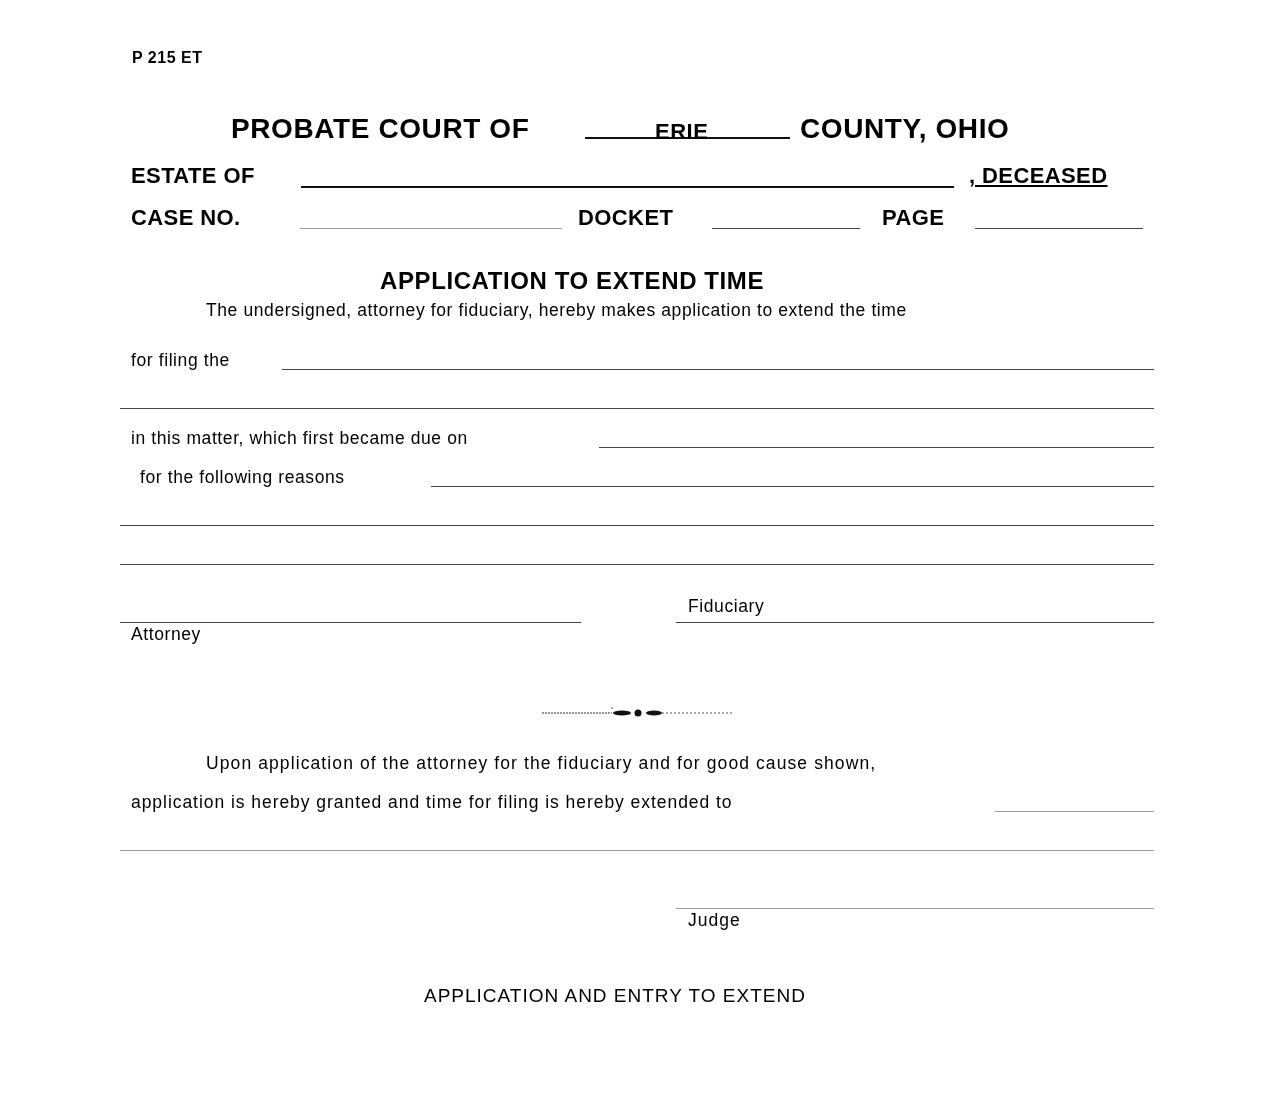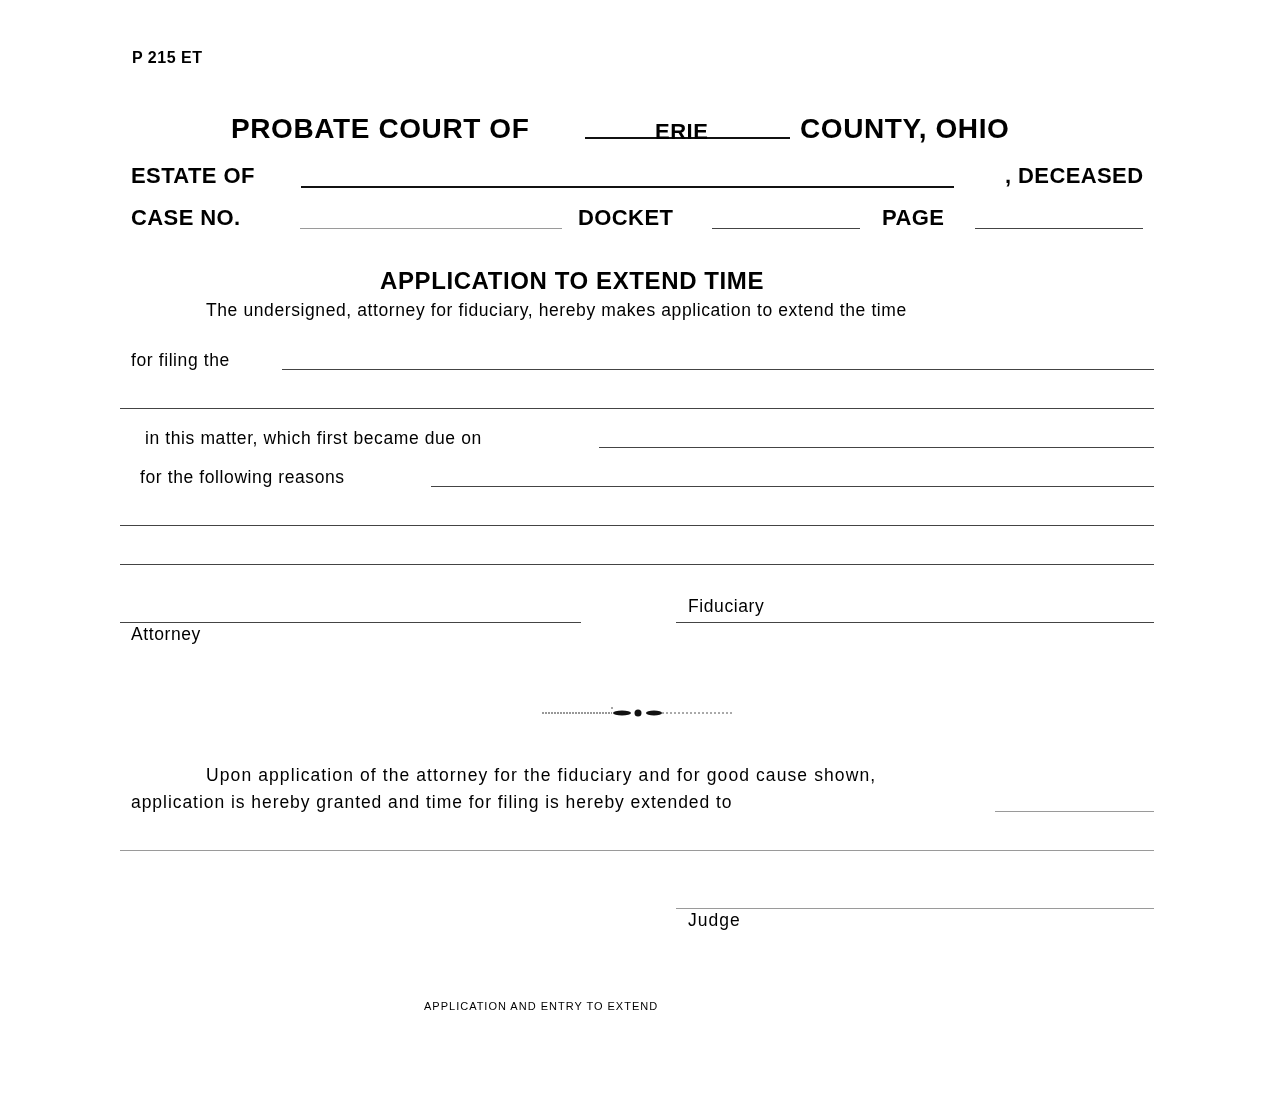--- a/index.html
+++ b/index.html
@@ -7,38 +7,38 @@
     .abs { position: absolute; white-space: nowrap; }
     .line { position: absolute; height: 0; border-top: 1.5px solid #444; }
     .line.light { border-top: 1.5px solid #9a9a9a; }
     .line.blk { border-top: 2px solid #111; }
     .field { position: absolute; background: transparent; border: none; outline: none; font-family: "Liberation Sans", sans-serif; font-size: 19px; color: #000; padding: 0 4px; }
     .form-code { left: 132px; top: 49px; font-size: 16px; font-weight: bold; letter-spacing: 0.5px; }
     .h1 { font-size: 28px; font-weight: bold; letter-spacing: 0.6px; }
     .h2 { font-size: 22px; font-weight: bold; letter-spacing: 0.4px; }
     .title { font-size: 24px; font-weight: bold; letter-spacing: 0.6px; }
     .body-text { font-size: 17.5px; letter-spacing: 0.6px; }
-    .footer { font-size: 11px; letter-spacing: 1px; margin-top: 15px; }
+    .footer { font-size: 19px; letter-spacing: 1px; }
     .county-value { font-size: 22px; font-weight: bold; letter-spacing: 0.5px; }
     .ornament { position: absolute; left: 542px; top: 706px; width: 192px; height: 14px; }
   </style>
 </head>
 <body>
 
 <div class="abs form-code">P 215 ET</div>
 
 <div class="abs h1" style="left:231px; top:113px;">PROBATE COURT OF</div>
 <div class="line blk" style="left:585px; top:137px; width:205px;"></div>
 <div class="abs county-value" style="left:655px; top:111px;margin-top:8px;">ERIE</div>
 <div class="abs h1" style="left:800px; top:113px;">COUNTY, OHIO</div>
 
 <div class="abs h2" style="left:131px; top:163px;">ESTATE OF</div>
 <div class="line blk" style="left:301px; top:186px; width:653px;"></div>
 <input class="field" style="left: 301px; top: 160px; width: 645px; height: 26px;" value="">
-<div class="abs h2" style="left:1005px; top:163px;">, DECEASED</div>
+<div class="abs h2" style="left:969px; top:163px;text-decoration:underline;">, DECEASED</div>
 
 <div class="abs h2" style="left:131px; top:205px;">CASE NO.</div>
 <div class="line light" style="left:300px; top:228px; width:262px;"></div>
 <input class="field" style="left: 300px; top: 203px; width: 254px; height: 25px;" value="">
 
 <div class="abs h2" style="left:578px; top:205px;">DOCKET</div>
 <div class="line" style="left:712px; top:228px; width:148px;"></div>
 <input class="field" style="left: 712px; top: 203px; width: 140px; height: 25px;" value="">
 
 <div class="abs h2" style="left:882px; top:205px;">PAGE</div>
@@ -49,21 +49,21 @@
 
 <div class="abs body-text" style="left:206px; top:300px;">The undersigned, attorney for fiduciary, hereby makes application to extend the time</div>
 
 <div class="abs body-text" style="left:131px; top:350px;">for filing the</div>
 <div class="line" style="left:282px; top:369px; width:872px;"></div>
 <input class="field" style="left: 282px; top: 344px; width: 864px; height: 25px;" value="">
 
 <div class="line" style="left:120px; top:408px; width:1034px;"></div>
 <input class="field" style="left: 120px; top: 383px; width: 1026px; height: 25px;" value="">
 
-<div class="abs body-text" style="left:145px; top:428px;">in this matter, which first became due on</div>
+<div class="abs body-text" style="left:131px; top:428px;">in this matter, which first became due on</div>
 <div class="line" style="left:599px; top:447px; width:555px;"></div>
 <input class="field" style="left: 599px; top: 422px; width: 547px; height: 25px;" value="">
 
 <div class="abs body-text" style="left:140px; top:467px;text-align:right;">for the following reasons</div>
 <div class="line" style="left:431px; top:486px; width:723px;"></div>
 <input class="field" style="left: 431px; top: 461px; width: 715px; height: 25px;" value="">
 
 <div class="line" style="left:120px; top:525px; width:1034px;"></div>
 <input class="field" style="left: 120px; top: 500px; width: 1026px; height: 25px;" value="">
 
@@ -78,21 +78,21 @@
 
 <svg class="ornament" viewBox="0 0 192 14">
   <line x1="0" y1="7" x2="70" y2="7" stroke="#333" stroke-width="1.2" stroke-dasharray="2 1"></line>
   <line x1="120" y1="7" x2="192" y2="7" stroke="#555" stroke-width="1" stroke-dasharray="2 2"></line>
   <ellipse cx="80" cy="7" rx="9" ry="2.5" fill="#111"></ellipse>
   <ellipse cx="96" cy="7" rx="3.5" ry="3.5" fill="#111"></ellipse>
   <ellipse cx="112" cy="7" rx="8" ry="2.5" fill="#111"></ellipse>
   <circle cx="70" cy="2" r="0.8" fill="#333"></circle>
 </svg>
 
-<div class="abs body-text" style="left:206px; top:753px; letter-spacing:1.1px;margin-top:12px;">Upon application of the attorney for the fiduciary and for good cause shown,</div>
+<div class="abs body-text" style="left:206px; top:753px; letter-spacing:1.1px;">Upon application of the attorney for the fiduciary and for good cause shown,</div>
 <div class="abs body-text" style="left:131px; top:792px; letter-spacing:0.95px;text-align:center;">application is hereby granted and time for filing is hereby extended to</div>
 <div class="line light" style="left:995px; top:811px; width:159px;"></div>
 <input class="field" style="left: 995px; top: 786px; width: 151px; height: 25px;" value="">
 
 <div class="line light" style="left:120px; top:850px; width:1034px;"></div>
 <input class="field" style="left: 120px; top: 825px; width: 1026px; height: 25px;" value="">
 
 <div class="line light" style="left:676px; top:908px; width:478px;"></div>
 <div class="abs body-text" style="left:688px; top:910px; letter-spacing:1px;">Judge</div>
 

